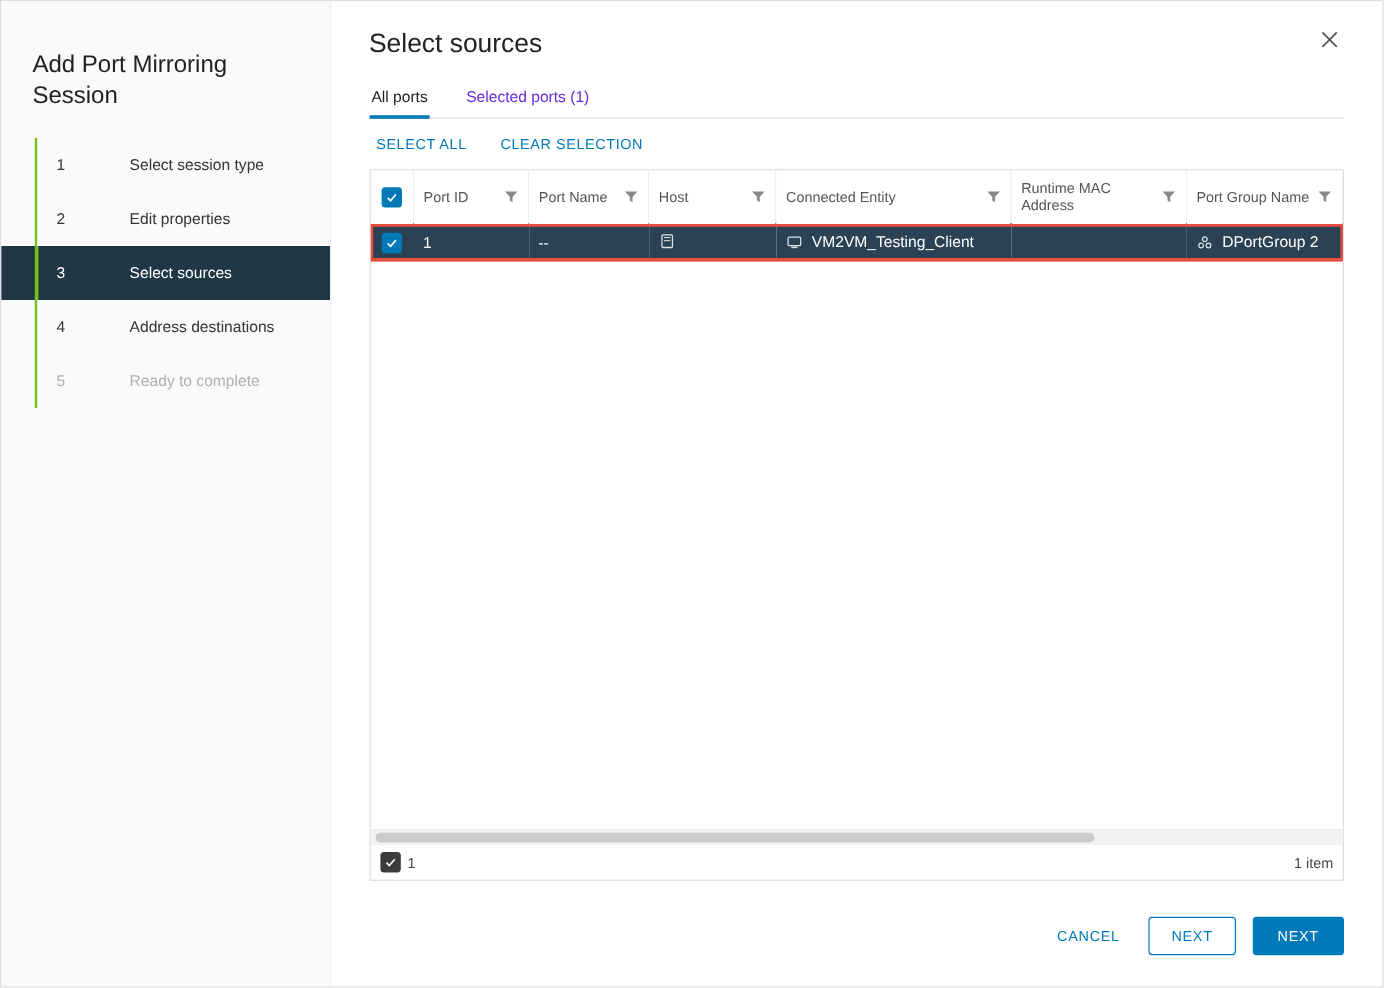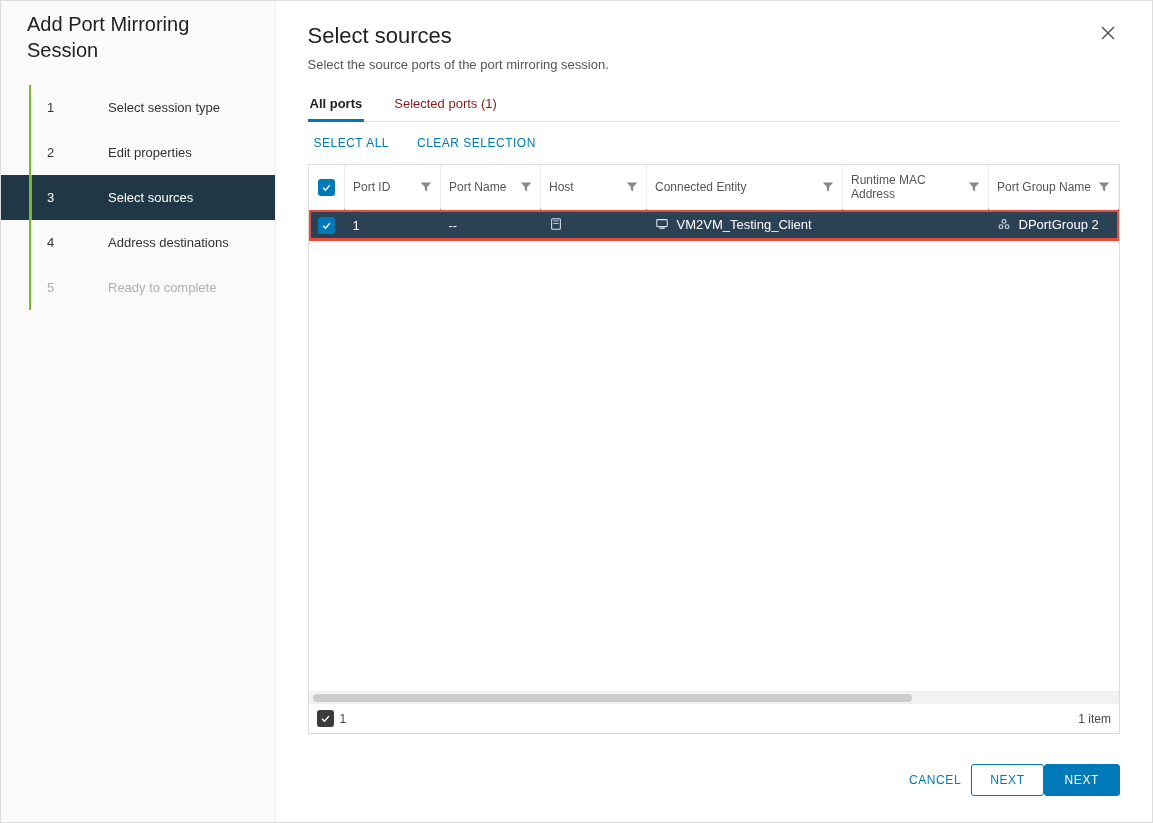--- a/index.html
+++ b/index.html
@@ -1,62 +1,62 @@
 <!DOCTYPE html>
 <html><head>
 <meta charset="utf-8">
 <style>
   * { box-sizing: border-box; margin: 0; padding: 0; }
   html, body { width: 1153px; height: 823px; font-family: -apple-system, BlinkMacSystemFont, "Segoe UI", Arial, sans-serif; font-size: 13px; color: #333; }
   body { display: flex; border: 1px solid #ddd; background: #fff; }
-  .sidebar { width: 310px; background: #fafafa; border-right: 1px solid #eee; padding-top: 2px; }
+  .sidebar { width: 310px; background: #fafafa; border-right: 1px solid #eee; padding-top: 32px; }
   .sidebar-title { font-size: 20px; font-weight: 400; color: #222; padding: 8px 26px 22px 26px; line-height: 1.3; }
   .steps { position: relative; }
   .steps::before { content: ""; position: absolute; left: 28px; top: 0; bottom: 0; width: 2px; background: #78be20; }
   .step { display: flex; align-items: center; padding: 15px 20px 15px 46px; cursor: pointer; position: relative; }
   .step .num { width: 14px; margin-right: 10px; color: #333; }
   .step .label { color: #333; margin-left: 37px; }
   .step.active { background: #203746; color: #fff; }
   .step.active .num, .step.active .label { color: #fff; }
   .step.active::before { content: ""; position: absolute; left: 28px; top: 0; bottom: 0; width: 3px; background: #78be20; }
   .step.disabled .num, .step.disabled .label { color: #b0b0b0; }
   .main { flex: 1; display: flex; flex-direction: column; }
   .content { padding: 22px 32px 10px 32px; flex: 1; display: flex; flex-direction: column; }
   .hdr-row { display: flex; justify-content: space-between; align-items: flex-start; }
   .page-title { font-size: 22px; font-weight: 400; color: #222; }
   .close-btn { font-size: 18px; color: #555; cursor: pointer; padding: 2px 4px; line-height: 1; }
   .subtitle { margin-top: 8px; color: #555; font-size: 13px; }
   .tabs { margin-top: 18px; border-bottom: 1px solid #e0e0e0; display: flex; gap: 28px; }
-  .tab { padding: 6px 2px 10px 2px; cursor: pointer; color: #7f1d1d; position: relative; }
-  .tab.active { color: #222; font-weight: 700; }
+  .tab { padding: 6px 2px 10px 2px; cursor: pointer; color: #6d28d9; position: relative; }
+  .tab.active { color: #222; font-weight: 400; }
   .tab.active::after { content: ""; position: absolute; left: 0; right: 0; bottom: -1px; height: 3px; background: #0079b8; }
   .toolbar { margin-top: 14px; display: flex; gap: 28px; padding-left: 6px; }
   .tool-link { color: #0079b8; font-size: 12px; letter-spacing: 0.5px; text-transform: uppercase; cursor: pointer; }
   .table-wrap { margin-top: 14px; border: 1px solid #ddd; flex: 1; display: flex; flex-direction: column; min-height: 0; }
   .table-scroll { flex: 1; overflow: auto; }
   table { border-collapse: collapse; width: 100%; table-layout: fixed; }
   th { background: #fff; text-align: left; font-weight: 400; color: #555; font-size: 12px; padding: 8px 8px; border-bottom: 1px solid #ddd; border-right: 1px solid #eee; position: relative; vertical-align: middle; }
   th .th-inner { display: flex; align-items: center; justify-content: space-between; gap: 4px; }
   th .th-label { line-height: 1.2; }
   .filter-icon { width: 12px; height: 12px; cursor: pointer; flex-shrink: 0; }
   .filter-icon svg { width: 12px; height: 12px; display: block; }
   td { padding: 0 8px; height: 30px; color: #fff; }
   tr.data-row { background: #2a4254; outline: 3px solid #e74c3c; outline-offset: -2px; }
   .chk-cell { width: 36px; text-align: center; }
   .chk { width: 17px; height: 17px; border-radius: 3px; display: inline-flex; align-items: center; justify-content: center; cursor: pointer; }
   .chk.blue { background: #0079b8; color: #fff; }
   .chk.dark { background: #3b3b3b; color: #fff; }
   .chk svg { width: 11px; height: 11px; display: block; }
-  .cell-icon { display: inline-flex; align-items: flex-start; gap: 8px; }
+  .cell-icon { display: inline-flex; align-items: flex-end; gap: 8px; }
   .mini-icon svg { width: 14px; height: 14px; display: block; }
   .table-scrollbar { height: 12px; background: #f2f2f2; position: relative; border-top: 1px solid #eee; }
   .thumb { position: absolute; left: 4px; top: 2px; height: 8px; width: 74%; background: #ccc; border-radius: 4px; }
   .table-footer { display: flex; justify-content: space-between; align-items: center; padding: 6px 8px; border-top: 1px solid #eee; font-size: 12px; color: #444; }
   .footer-left { display: inline-flex; align-items: center; gap: 6px; }
-  .actions { padding: 20px 32px 26px; display: flex; justify-content: flex-end; align-items: center; }
+  .actions { padding: 20px 32px 26px; display: flex; justify-content: flex-end; gap: 14px; align-items: center; }
   .btn-text { color: #0079b8; font-size: 12px; letter-spacing: 0.6px; cursor: pointer; padding: 8px 10px; }
   .btn-outline { border: 1px solid #0079b8; color: #0079b8; background: #fff; padding: 8px 18px; font-size: 12px; letter-spacing: 0.6px; border-radius: 3px; cursor: pointer; }
   .btn-primary { border: 1px solid #0079b8; color: #fff; background: #0079b8; padding: 8px 20px; font-size: 12px; letter-spacing: 0.6px; border-radius: 3px; cursor: pointer; }
 </style>
 </head>
 <body>
 
 <div class="sidebar">
   <div class="sidebar-title">Add Port Mirroring Session</div>
   <div class="steps">
@@ -87,21 +87,20 @@
   <div class="content">
     <div class="hdr-row">
       <div class="page-title">Select sources</div>
       <div class="close-btn">
         <svg viewBox="0 0 16 16" width="16" height="16">
             <line x1="2" y1="2" x2="14" y2="14" stroke="#555" stroke-width="1.5"></line>
             <line x1="14" y1="2" x2="2" y2="14" stroke="#555" stroke-width="1.5"></line>
           </svg>
       </div>
     </div>
-    <div class="subtitle">Select the source ports of the port mirroring session.</div>
 
     <div class="tabs">
       <div class="tab active">All ports</div>
       <div class="tab">Selected ports (1)</div>
     </div>
 
     <div class="toolbar">
       <span class="tool-link">SELECT ALL</span>
       <span class="tool-link">CLEAR SELECTION</span>
     </div>

